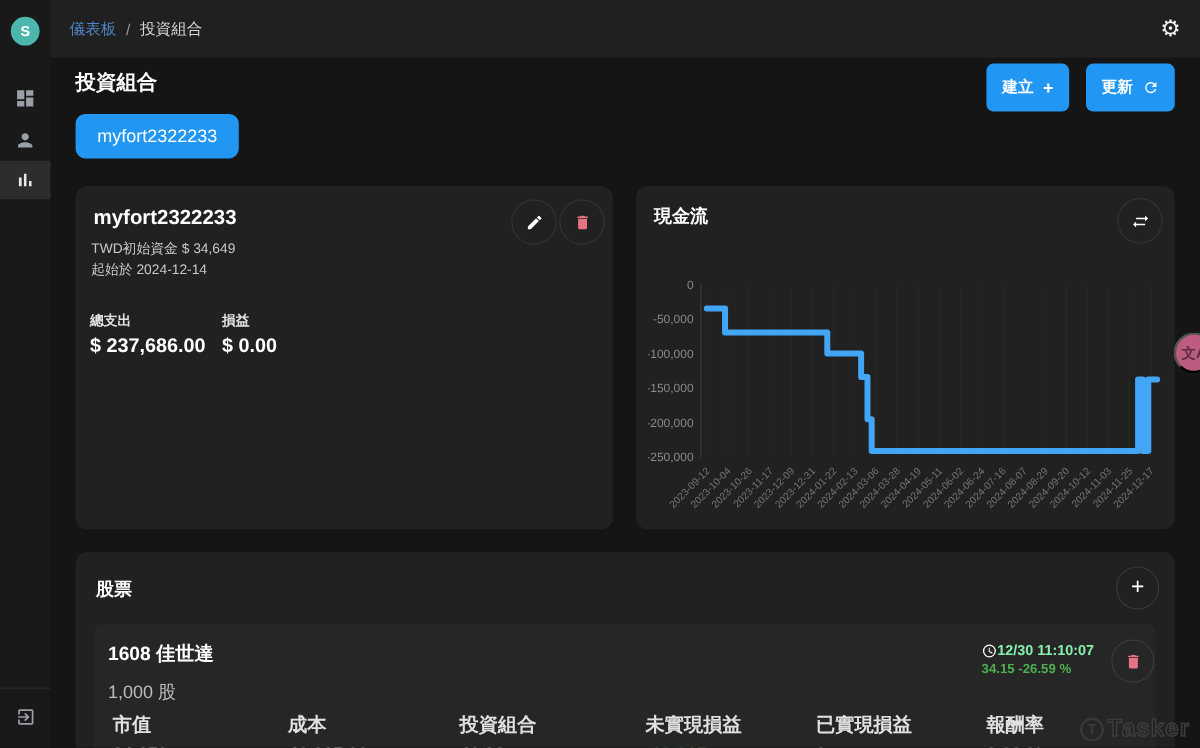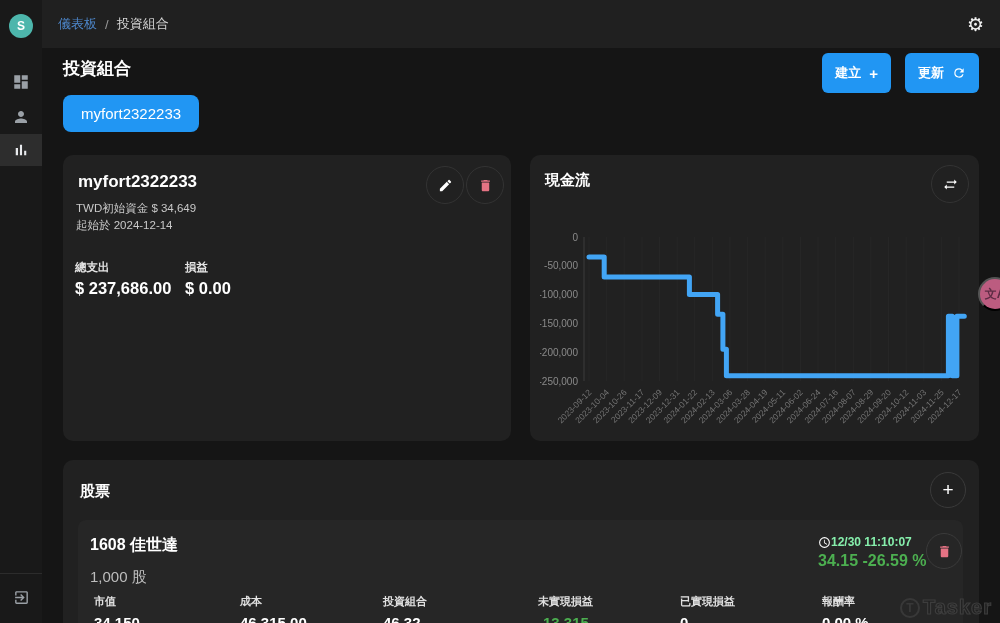--- a/index.html
+++ b/index.html
@@ -46,24 +46,24 @@
   .cf-title { position:absolute; left:15px; top:16px; font-size:15px; font-weight:700; color:#fff; }
   .chart-wrap { position:absolute; left:10px; top:73px; width:430px; height:205px; }
 
   
   .st-title { position:absolute; left:17px; top:22px; font-size:15px; font-weight:700; color:#fff; }
   .plus-btn { left:867px; top:12px; width:36px; height:36px; color:#fff; font-size:19px; font-weight:400; border-color:#3a3a3a; }
   .stock-card { position:absolute; left:15px; top:60px; width:885px; height:130px; background:#262626; border-radius:8px; }
   .sc-name { position:absolute; left:12px; top:15px; font-size:16px; font-weight:700; color:#fff; }
   .sc-shares { position:absolute; left:12px; top:48px; font-size:15px; color:#bdbdbd; }
   .sc-time { position:absolute; left:740px; top:15px; font-size:12px; font-weight:700; color:#86efac; display:flex; align-items:center; gap:0; }
-  .sc-price { position:absolute; left:740px; top:32px; font-size:16px; font-weight:600; }
+  .sc-price { position:absolute; left:740px; top:32px; font-size:11px; font-weight:600; }
   .sc-trash { left:848px; top:13px; width:36px; height:36px; border-color:#3a3a3a; }
   .sc-stats { position:absolute; left:16px; top:74px; display:grid; grid-template-columns:146px 143px 155px 142px 142px auto; }
-  .sc-stat-label { font-size:11px; font-weight:700; color:#e0e0e0; margin-bottom:5px; }
+  .sc-stat-label { font-size:16px; font-weight:700; color:#e0e0e0; margin-bottom:5px; }
   .sc-stat-value { font-size:15px; font-weight:700; color:#fff; }
 
   
   .fab-translate { position:absolute; left:978px; top:277px; width:34px; height:34px; border-radius:50%; background:#bc5c80; color:#5e2c44; display:flex; align-items:center; justify-content:center; font-size:12px; font-weight:700; cursor:pointer; }
 
   
   .watermark { position:absolute; right:8px; bottom:4px; display:flex; align-items:center; gap:3px; opacity:.85; pointer-events:none; }
   .wm-logo { width:20px; height:20px; border-radius:50%; border:2px solid #3c3c3c; color:#3c3c3c; font-size:12px; font-weight:800; display:flex; align-items:center; justify-content:center; }
   .wm-text { font-size:20px; font-weight:800; letter-spacing:1px; color:#222; -webkit-text-stroke:1.2px #424242; }
 

